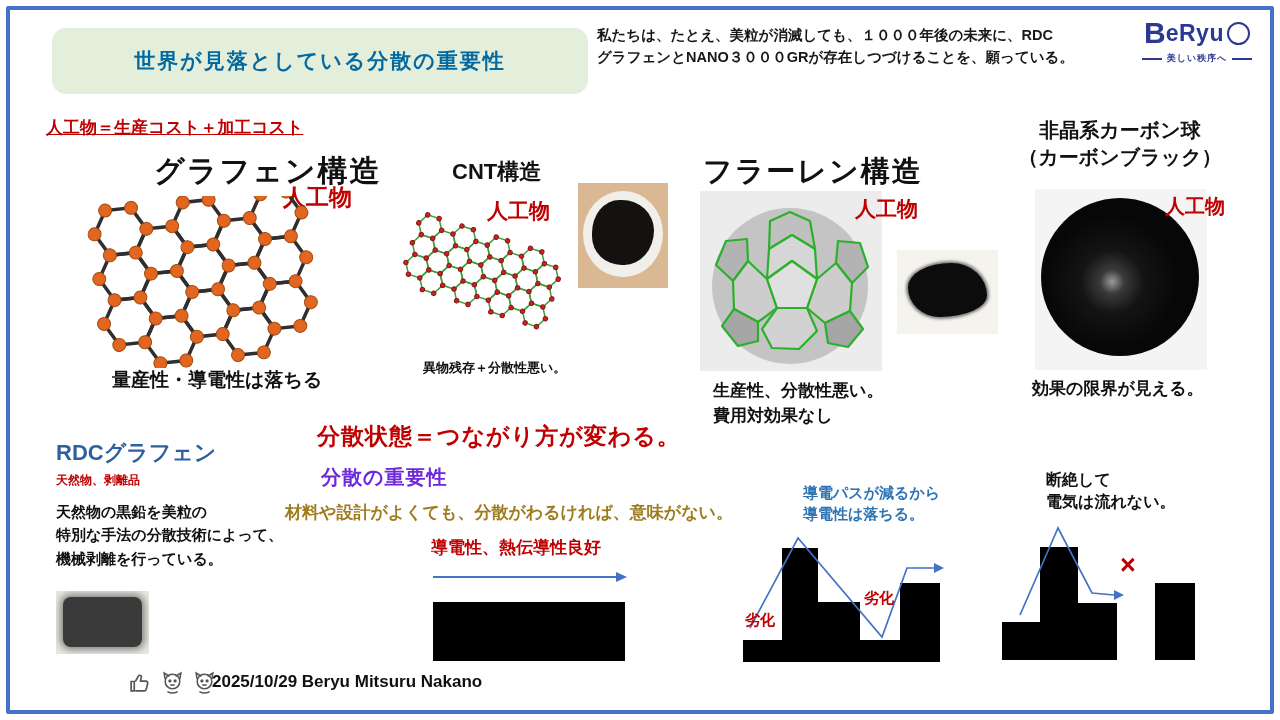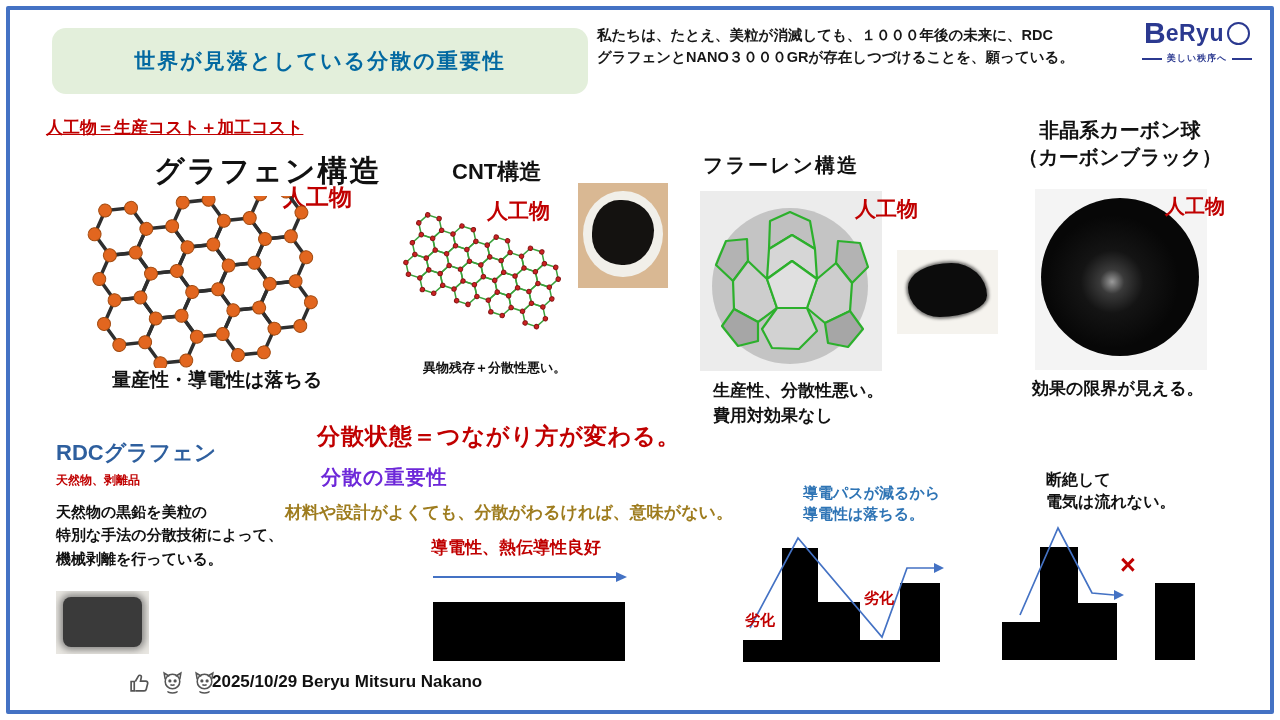--- a/index.html
+++ b/index.html
@@ -244,21 +244,21 @@
         <circle cx="144" cy="72.7" r="2.2" fill="#cc2222" stroke="#8a1414" stroke-width="1"></circle>
         <circle cx="132" cy="72.7" r="2.2" fill="#cc2222" stroke="#8a1414" stroke-width="1"></circle>
       </g>
   </svg>
   <div id="cup-photo" class="abs photo" style="left:578px;top:183px;width:90px;height:105px;">
     <div class="cup"></div>
     <div class="powder"></div>
   </div>
   <div class="abs b nowrap" style="left:423px;top:359px;font-size:13px;color:#111;">異物残存＋分散性悪い。</div>
 
-  <div class="abs b nowrap" style="left:703px;top:152px;font-size:20px;letter-spacing:2px;color:#111;">フラーレン構造</div>
+  <div class="abs b nowrap" style="left:703px;top:152px;font-size:29px;letter-spacing:2px;color:#111;">フラーレン構造</div>
   <div id="fullerene-box" class="abs photo" style="left:700px;top:191px;width:182px;height:180px;">
     <svg width="182" height="180">
       <circle cx="90" cy="95" r="78" fill="#c4c4c4"></circle>
       <g fill="#d2d2d2" stroke="#2cb02c" stroke-width="2.2" stroke-linejoin="round">
         <polygon points="69,58 92,44 115,58 110,30 90,21 70,30" fill="#c0c0c0"></polygon>
         <polygon points="48,70 33,90 16,74 26,50 47,48" fill="#b3b3b3"></polygon>
         <polygon points="136,72 152,92 168,76 160,52 138,50" fill="#b3b3b3"></polygon>
         <polygon points="67,88 92,70 117,88 115,58 92,44 69,58" fill="#d6d6d6"></polygon>
         <polygon points="117,88 107,117 125,132 150,120 152,92 136,72" fill="#cdcdcd"></polygon>
         <polygon points="67,88 77,117 58,131 34,118 33,90 48,70" fill="#cdcdcd"></polygon>

